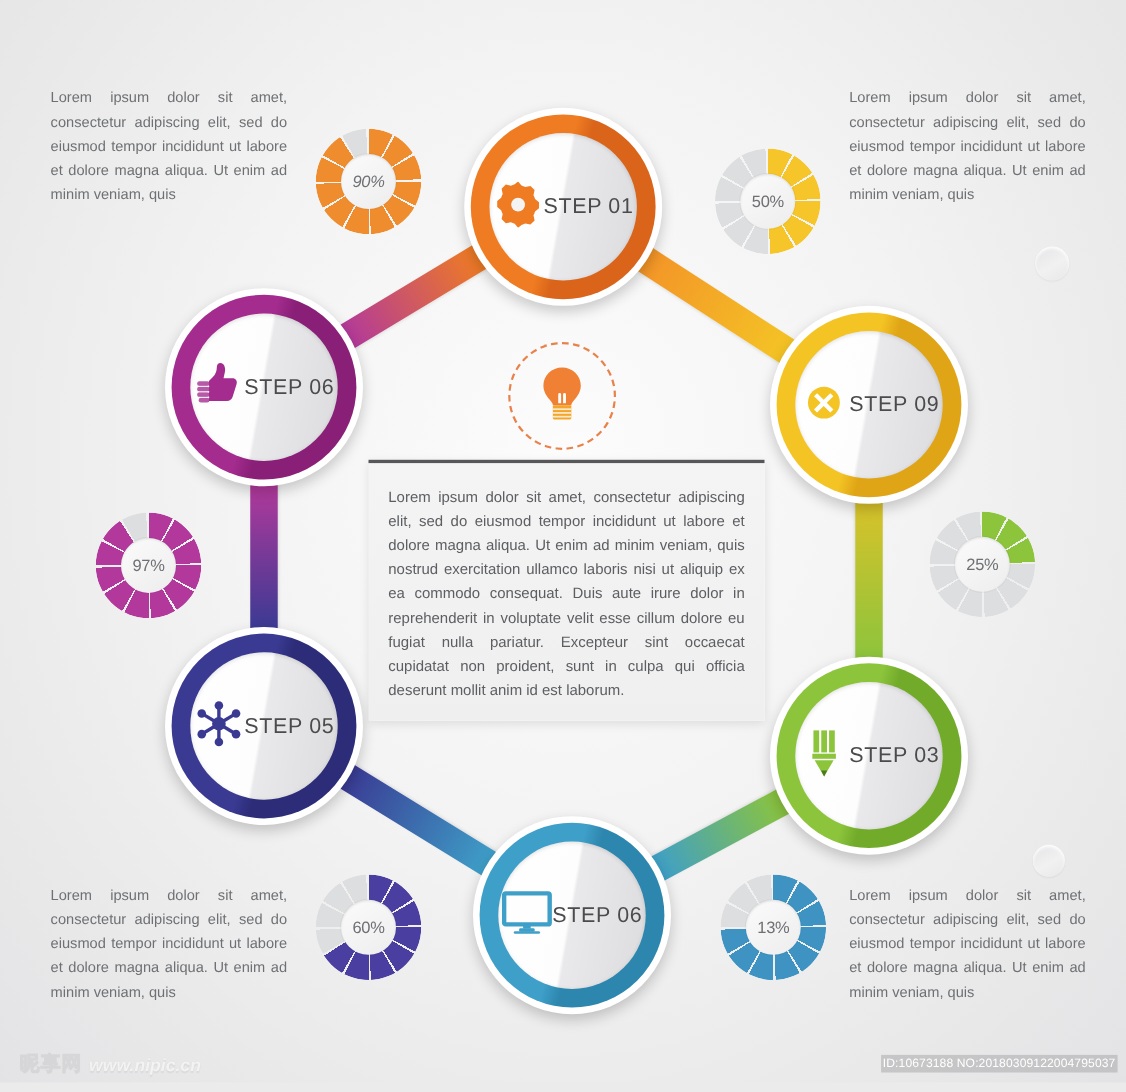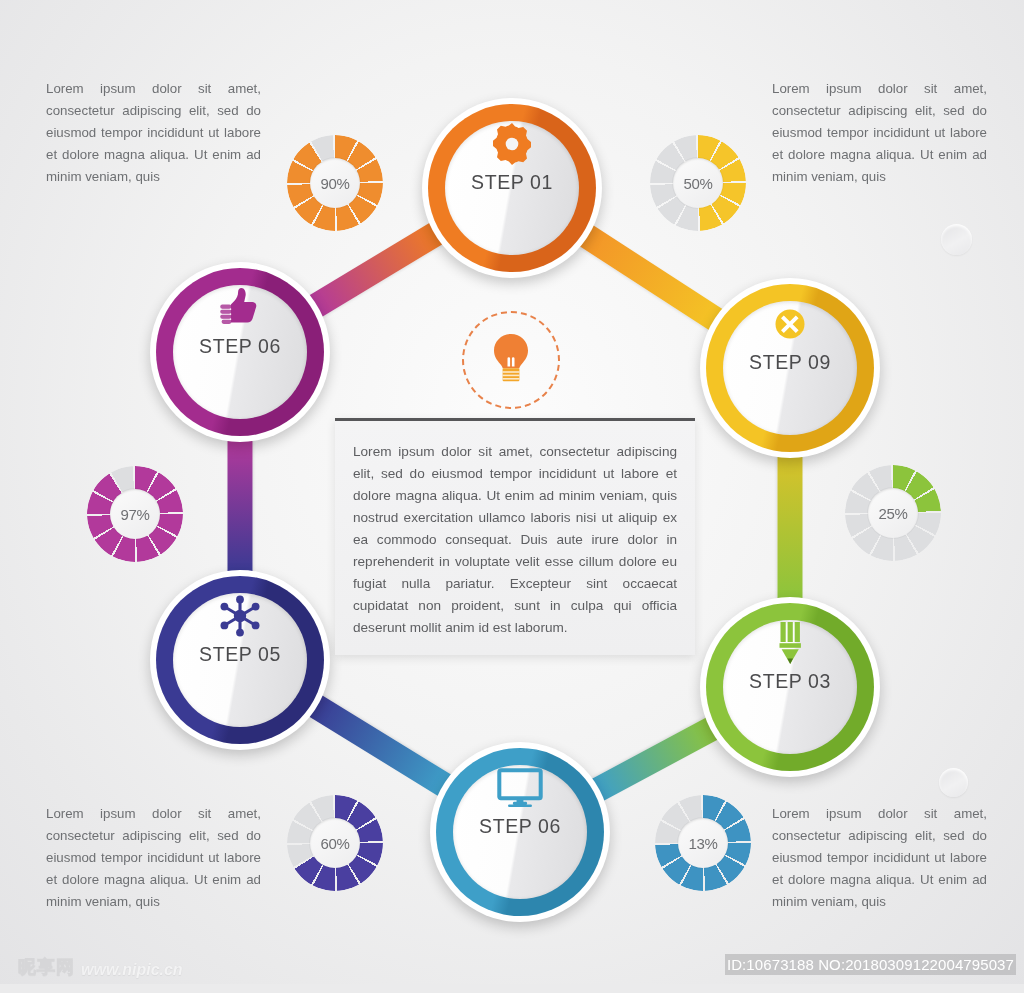--- a/index.html
+++ b/index.html
@@ -52,22 +52,23 @@
     height: 100%;
     border-radius: 50%;
     padding: 17px;
   }
   .step .inner {
     width: 100%;
     height: 100%;
     border-radius: 50%;
     background: linear-gradient(100deg, #ffffff 0%, #fdfdfd 48%, #e9e9eb 50%, #dcdcde 100%);
     display: flex;
-    flex-direction: column;
+    flex-direction: row;
     align-items: center;
+    justify-content: center;
     box-shadow: inset 0 1px 4px rgba(0,0,0,.13);
   }
   .step .s-icon {
     width: 46px;
     height: 46px;
     display: flex;
     align-items: center;
     justify-content: center;
     margin-bottom: 4px;
   }
@@ -173,21 +174,21 @@
     font-weight: bold;
     font-style: italic;
     text-shadow: 0 1px 1px #cdcdcf, 0 0 1px #c0c0c2;
   }
   #id-badge {
     position: absolute;
     right: 8px;
     bottom: 18px;
     background: rgba(170,170,172,.55);
     color: #ffffff;
-    font-size: 15px;
+    font-size: 11px;
     padding: 2px 2px;
     letter-spacing: .1px;
   }
   #bottom-strip {
     position: absolute;
     left: 0; bottom: 0;
     width: 1024px; height: 9px;
     background: #ebebec;
   }
 </style>
@@ -204,21 +205,21 @@
   <div id="connector-layer">
       <div class="conn" style="left: 315.361px; top: 294.062px; width: 141.616px; height: 25px; transform: rotate(-0.542579rad); background: linear-gradient(90deg, rgb(178, 57, 155) 0%, rgb(239, 124, 34) 100%);"></div>
       <div class="conn" style="left: 585.868px; top: 223.328px; width: 155.186px; height: 25px; transform: rotate(0.574603rad); background: linear-gradient(90deg, rgb(243, 148, 40) 0%, rgb(244, 196, 37) 100%);"></div>
       <div class="conn" style="left: 790px; top: 443.5px; width: 143px; height: 25px; transform: rotate(1.5708rad); background: linear-gradient(90deg, rgb(216, 194, 42) 0%, rgb(140, 196, 60) 100%);"></div>
       <div class="conn" style="left: 712.472px; top: 716.135px; width: 130.472px; height: 25px; transform: rotate(2.64876rad); background: linear-gradient(90deg, rgb(140, 196, 60) 0%, rgb(62, 159, 200) 100%);"></div>
       <div class="conn" style="left: 445.017px; top: 773.439px; width: 152.609px; height: 25px; transform: rotate(-2.59074rad); background: linear-gradient(90deg, rgb(62, 159, 200) 0%, rgb(58, 58, 147) 100%);"></div>
       <div class="conn" style="left: 240px; top: 559.5px; width: 132px; height: 25px; transform: rotate(-1.5708rad); background: linear-gradient(90deg, rgb(58, 58, 147) 0%, rgb(178, 57, 155) 100%);"></div>
     </div>
 
   <div id="gauge-layer">
-      <div class="gauge" style="left: 287px; top: 135px;">
+      <div class="gauge" style="left: 287px; top: 117px; font-style: italic;">
         <div class="track" style="background: conic-gradient(from 0deg, #ef8d2e 0deg 27.4deg,rgba(0,0,0,0) 27.4deg 30deg,#ef8d2e 30deg 57.4deg,rgba(0,0,0,0) 57.4deg 60deg,#ef8d2e 60deg 87.4deg,rgba(0,0,0,0) 87.4deg 90deg,#ef8d2e 90deg 117.4deg,rgba(0,0,0,0) 117.4deg 120deg,#ef8d2e 120deg 147.4deg,rgba(0,0,0,0) 147.4deg 150deg,#ef8d2e 150deg 177.4deg,rgba(0,0,0,0) 177.4deg 180deg,#ef8d2e 180deg 207.4deg,rgba(0,0,0,0) 207.4deg 210deg,#ef8d2e 210deg 237.4deg,rgba(0,0,0,0) 237.4deg 240deg,#ef8d2e 240deg 267.4deg,rgba(0,0,0,0) 267.4deg 270deg,#ef8d2e 270deg 297.4deg,rgba(0,0,0,0) 297.4deg 300deg,#ef8d2e 300deg 327.4deg,rgba(0,0,0,0) 327.4deg 330deg,#dddee0 330deg 357.4deg,rgba(0,0,0,0) 357.4deg 360deg); -webkit-mask: radial-gradient(circle, transparent 24px, #000 24.5px); mask: radial-gradient(circle, transparent 24px, #000 24.5px);"></div>
      <div class="hole">
        <span class="pct">90%</span>
      </div>
       </div>
       <div class="gauge" style="left: 650px; top: 135px;">
         <div class="track" style="background: conic-gradient(from 0deg, #f5c52a 0deg 27.4deg,rgba(0,0,0,0) 27.4deg 30deg,#f5c52a 30deg 57.4deg,rgba(0,0,0,0) 57.4deg 60deg,#f5c52a 60deg 87.4deg,rgba(0,0,0,0) 87.4deg 90deg,#f5c52a 90deg 117.4deg,rgba(0,0,0,0) 117.4deg 120deg,#f5c52a 120deg 147.4deg,rgba(0,0,0,0) 147.4deg 150deg,#f5c52a 150deg 177.4deg,rgba(0,0,0,0) 177.4deg 180deg,#dddee0 180deg 207.4deg,rgba(0,0,0,0) 207.4deg 210deg,#dddee0 210deg 237.4deg,rgba(0,0,0,0) 237.4deg 240deg,#dddee0 240deg 267.4deg,rgba(0,0,0,0) 267.4deg 270deg,#dddee0 270deg 297.4deg,rgba(0,0,0,0) 297.4deg 300deg,#dddee0 300deg 327.4deg,rgba(0,0,0,0) 327.4deg 330deg,#dddee0 330deg 357.4deg,rgba(0,0,0,0) 357.4deg 360deg); -webkit-mask: radial-gradient(circle, transparent 24px, #000 24.5px); mask: radial-gradient(circle, transparent 24px, #000 24.5px);"></div>
      <div class="hole">
        <span class="pct">50%</span>
      </div>

